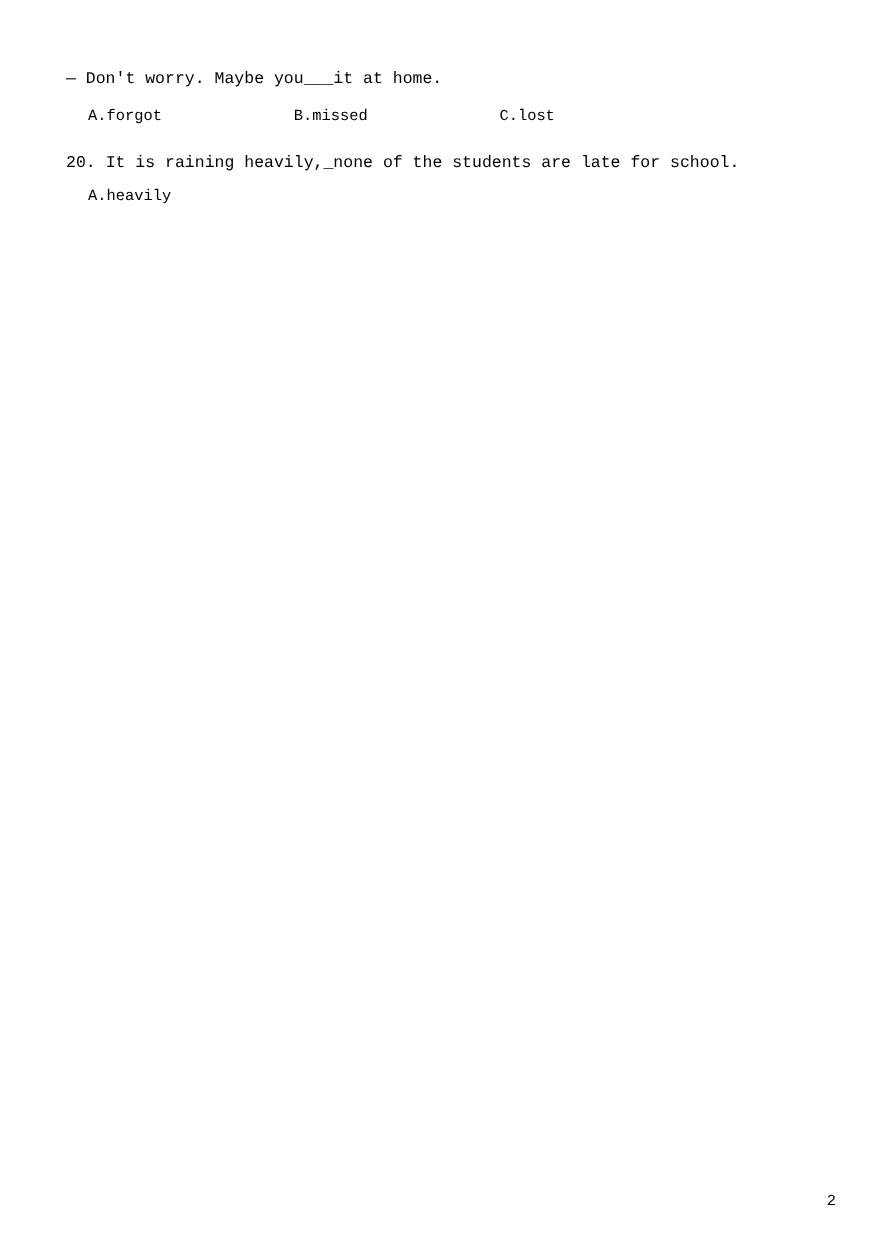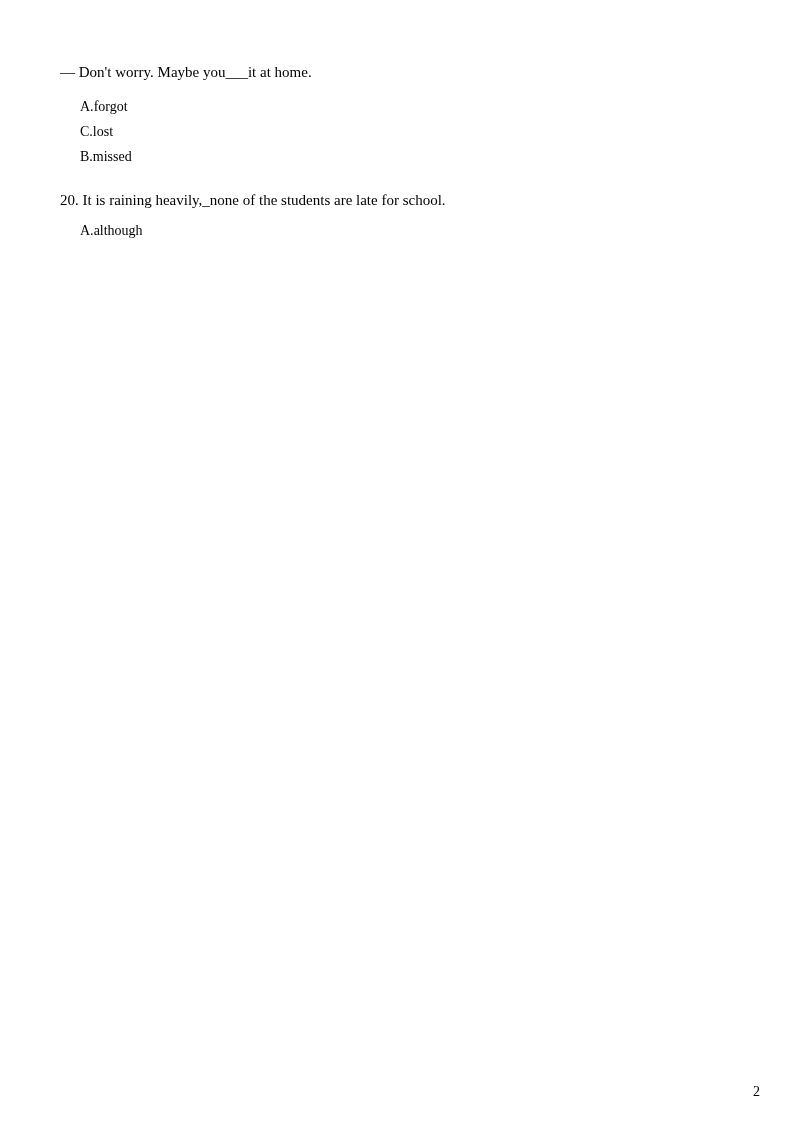--- a/index.html
+++ b/index.html
@@ -1,19 +1,18 @@
 <!DOCTYPE html>
 <html><head>
   <meta charset="utf-8">
   <style>
     * {
       margin: 0;
       padding: 0;
       box-sizing: border-box;
-      font-family: Liberation Serif, serif;
     }
     body {
       width: 800px;
       height: 1130px;
       background: #ffffff;
       font-family: 'Courier New', Courier, monospace;
       font-size: 15px;
       color: #000000;
       position: relative;
     }
@@ -23,24 +22,23 @@
     .question-block {
       margin-bottom: 18px;
     }
     .dialogue-line {
       margin-bottom: 10px;
       line-height: 1.6;
       font-size: 15px;
     }
     .options-row {
       display: flex;
-      flex-direction: column;
       margin-top: 6px;
       margin-left: 20px;
-      gap: 0px;
+      gap: 12px;
     }
     .option {
       width: 175px;
       font-size: 14px;
       line-height: 1.8;
     }
     .question-line {
       margin-bottom: 6px;
       line-height: 1.6;
       font-size: 15px;
@@ -60,35 +58,35 @@
 
   <div class="question-block">
     <div class="dialogue-line">
       <span>— Don't worry. Maybe you___it at home.</span>
     </div>
     <div class="options-row">
       <div class="option">
         <span>A.</span><span>forgot</span>
       </div>
       <div class="option">
-        <span>C.</span><span>lost</span>
+        <span>B.</span><span>missed</span>
       </div>
       <div class="option">
-        <span>B.</span><span>missed</span>
+        <span>C.</span><span>lost</span>
       </div>
     </div>
   </div>
 
   <div class="question-block">
     <div class="question-line">
       <span>20.</span>
       <span>It is raining heavily,_none of the students are late for school.</span>
     </div>
     <div class="options-row">
       <div class="option">
-        <span>A.</span><span>although</span>
+        <span>A.</span><span>heavily</span>
       </div>
     </div>
   </div>
 
 </div>
 
 <div class="page-number">2</div>
 
 </body></html>

